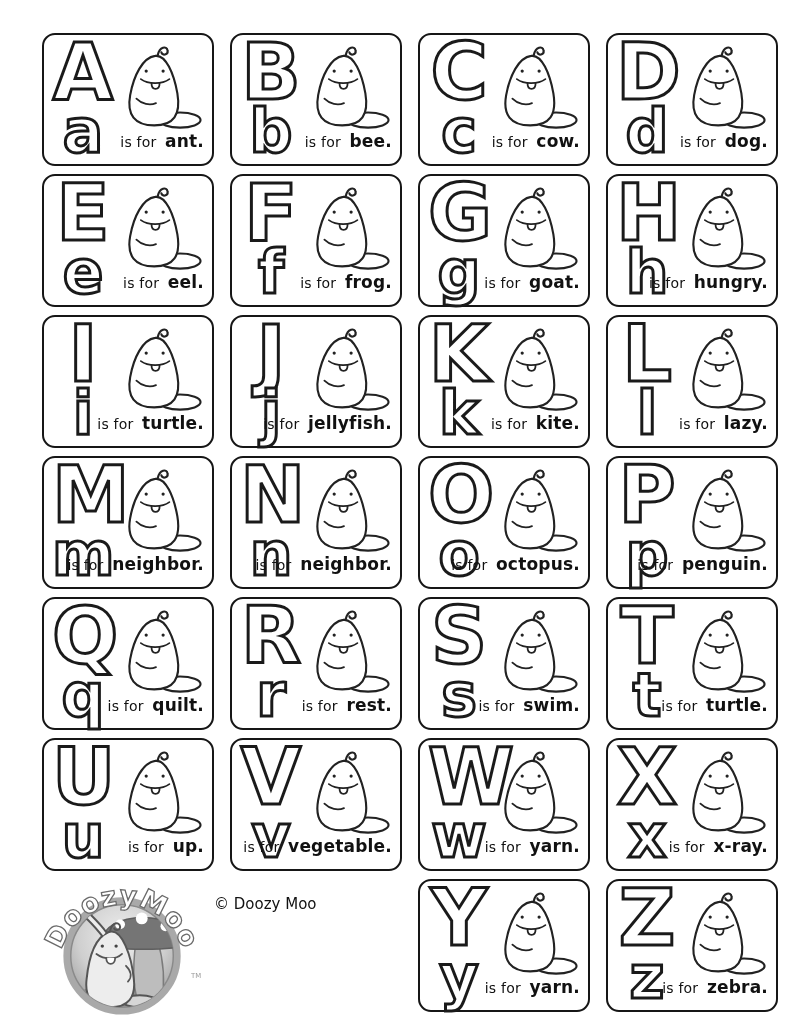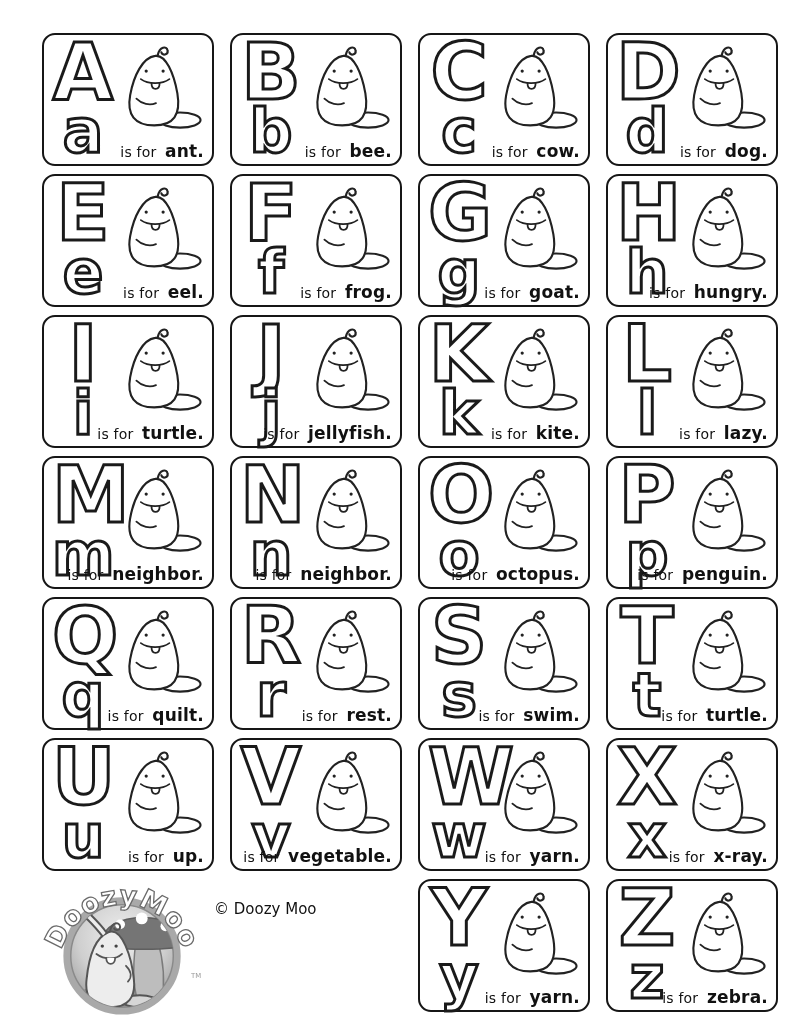--- a/index.html
+++ b/index.html
@@ -36,36 +36,36 @@
     font-weight:700;
     font-family:"DejaVu Sans", sans-serif;
   }
   .upper { font-size:78px; line-height:70px; }
   .lower { font-size:60px; line-height:52px; margin-top:-2px; }
   .illu {
     position:absolute; top:7px; right:7px;
     width:98px; height:92px;
   }
   .caption {
-    position:absolute; right:8px; bottom:3px;
+    position:absolute; right:8px; bottom:13px;
     font-size:14px; letter-spacing:.2px;
     white-space:nowrap; color:#111;
   }
   .caption b { font-size:17px; font-weight:700; margin-left:4px; }
   
   .brand {
     grid-column:1 / 3;
     display:flex; align-items:flex-start; gap:8px;
     padding-top:2px;
   }
   .brand-logo { flex:0 0 auto; width:164px; height:138px; }
   .brand-text { margin-top:14px; }
   .brand-title { font-size:28px; font-weight:700; letter-spacing:.5px; }
   .brand-site  { font-size:21px; font-weight:700; margin-top:12px; }
-  .brand-copy  { font-size:15px; margin-top:5px; }
+  .brand-copy  { font-size:15px; margin-top:0; }
   .hidden-defs { position:absolute; width:0; height:0; overflow:hidden; }
 </style>
 </head>
 <body>
 
 <svg class="hidden-defs" xmlns="http://www.w3.org/2000/svg" aria-hidden="true">
   <symbol id="mascot" viewBox="0 0 110 100">
     <g fill="#ffffff" stroke="#222222" stroke-width="2.4" stroke-linecap="round" stroke-linejoin="round">
       <ellipse cx="82" cy="86" rx="23" ry="8.5"></ellipse>
       <path d="M54 14 C40 16 30 36 26 58 C22 80 31 92 53 92 C75 92 83 80 79 56 C75 34 66 12 54 14 Z"></path>

